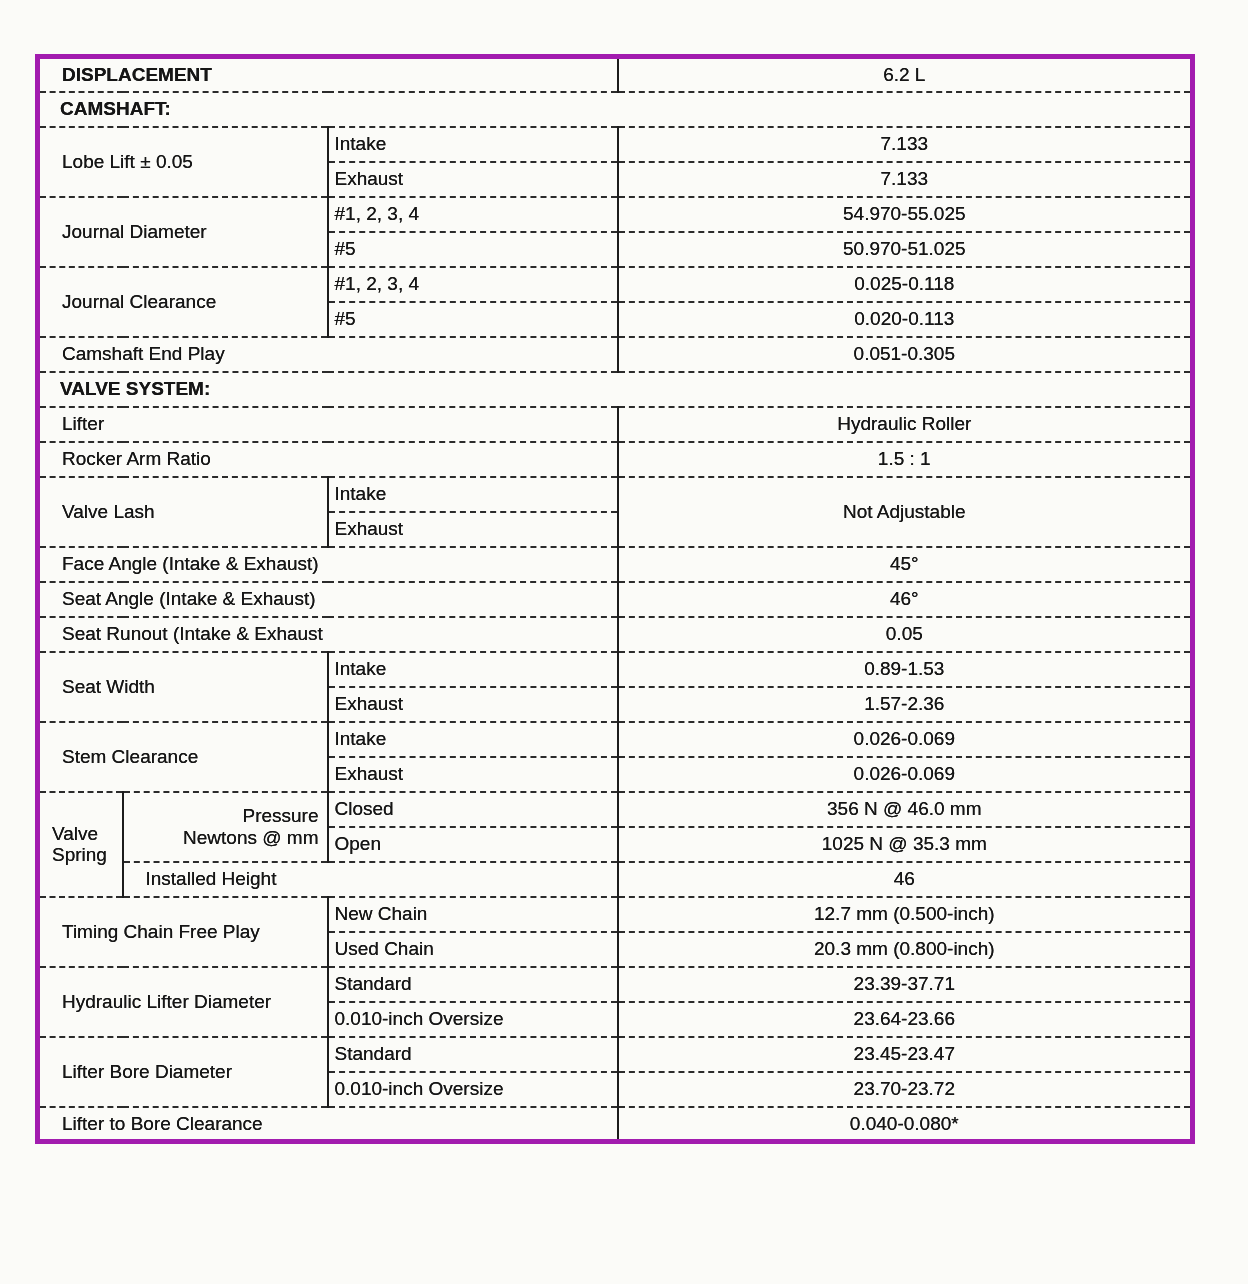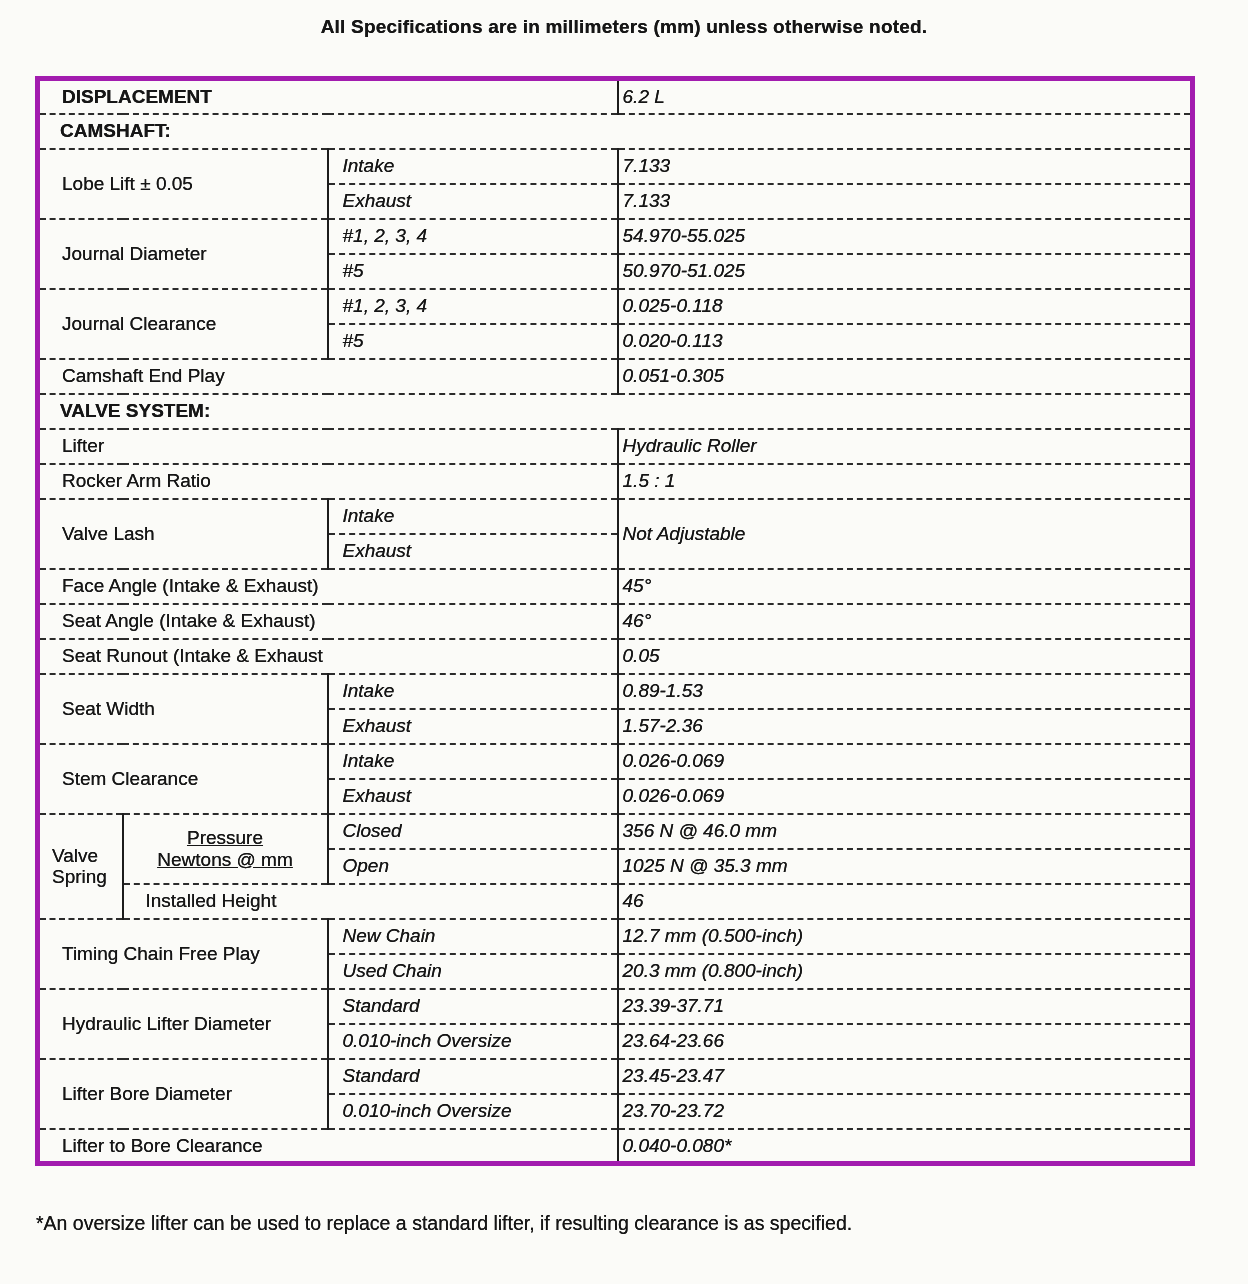--- a/index.html
+++ b/index.html
@@ -34,39 +34,38 @@
     border-top: 2px dashed #2b2b2b;
     border-bottom: 0;
     font-size: 19px;
     height: 35px;
     padding: 2px 8px;
     line-height: 1.12;
     vertical-align: middle;
     text-shadow: 0 0 0.4px currentColor;
   }
   td.label   { padding-left: 22px; text-align: left; }
-  td.sub     { padding-left: 14px; text-align: left; font-style: italic; }
-  td.value   { text-align: left; padding-left: 4px; padding-right: 4px; font-style: italic; }
+  td.sub     { padding-left: 6px; text-align: left; }
+  td.value   { text-align: center; padding-left: 4px; padding-right: 4px; }
   td.section { font-weight: 700; padding-left: 20px; }
   td.bold    { font-weight: 700; }
   td.vs      { padding-left: 12px; }
   td.pr40    { padding-right: 46px; }
-  td.pressure span { display: block; text-align: center; text-decoration: underline; }
+  td.pressure span { display: block; text-align: right; }
   .footnote {
     margin: 46px 0 0 36px;
     font-size: 19.5px;
     text-shadow: 0 0 0.4px currentColor;
   }
 </style>
 </head>
 <body>
 
 <div class="page">
 
-  <p class="note">All Specifications are in millimeters (mm) unless otherwise noted.</p>
 
   <table class="spec">
     <colgroup>
       <col style="width:85px">
         <col style="width:205px">
         <col style="width:290px">
         <col style="width:575px">
     </colgroup>
     <tbody>
 
@@ -221,15 +220,14 @@
       </tr>
 
       <tr>
         <td class="label" colspan="3">Lifter to Bore Clearance</td>
         <td class="value">0.040-0.080*</td>
       </tr>
 
     </tbody>
   </table>
 
-  <p class="footnote">*An oversize lifter can be used to replace a standard lifter, if resulting clearance is as specified.</p>
 
 </div>
 
 </body></html>

